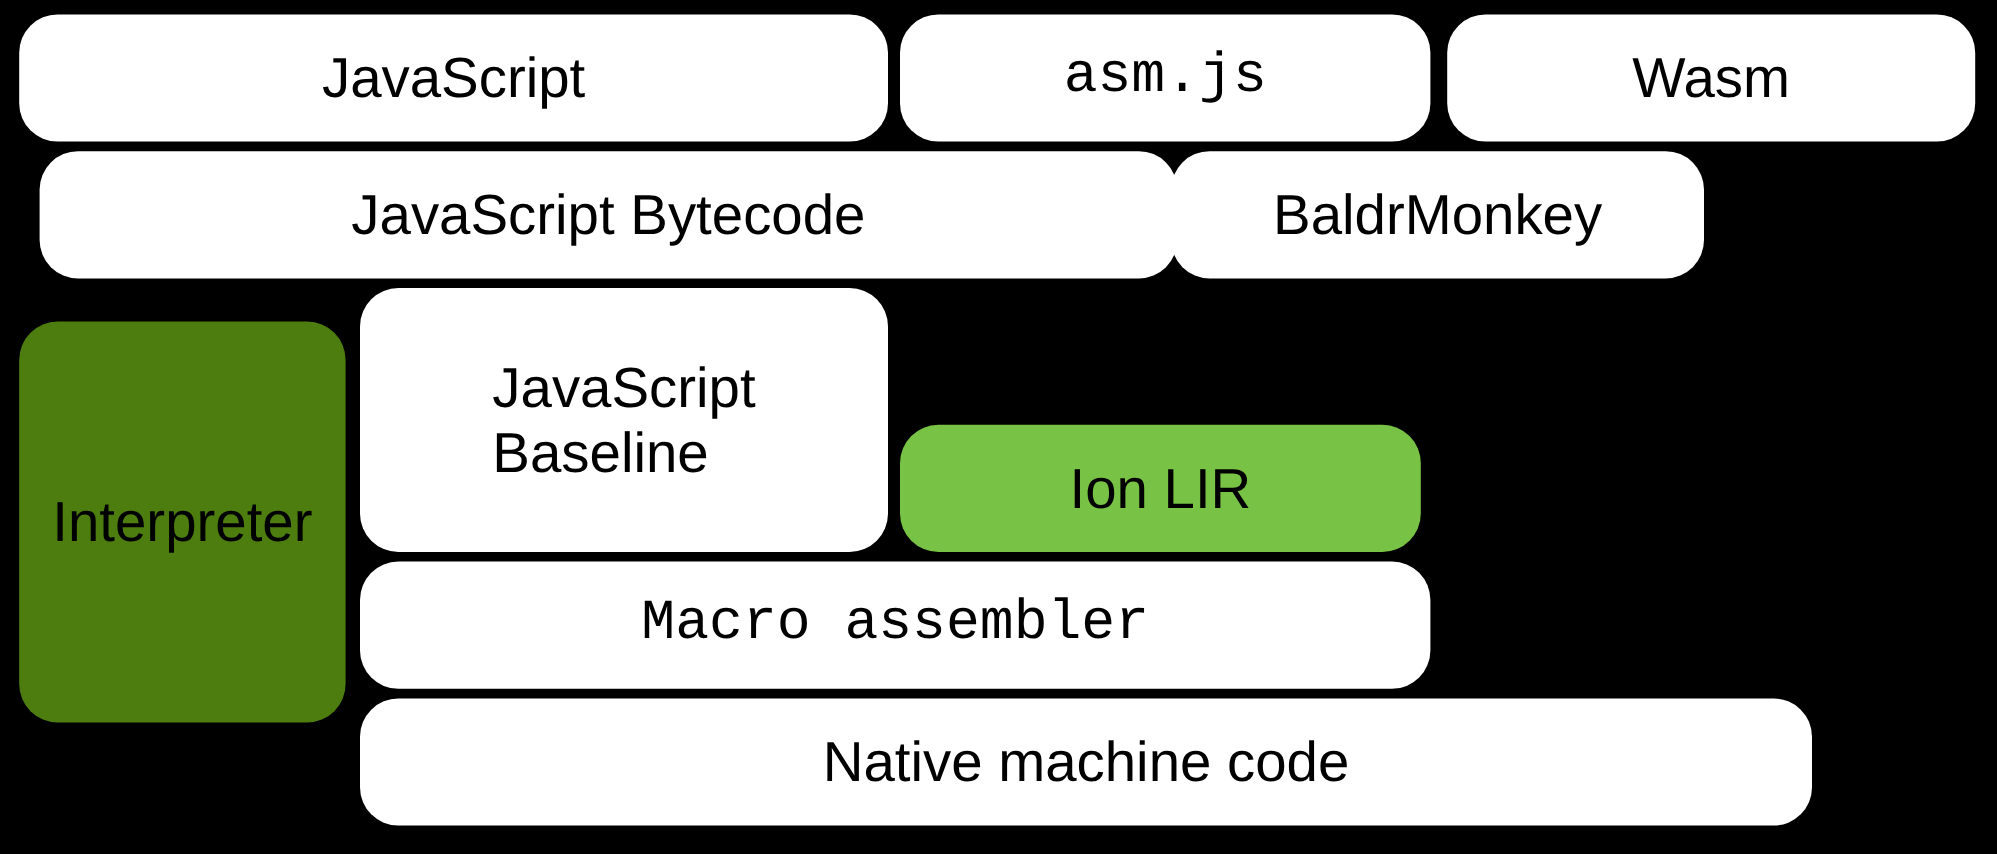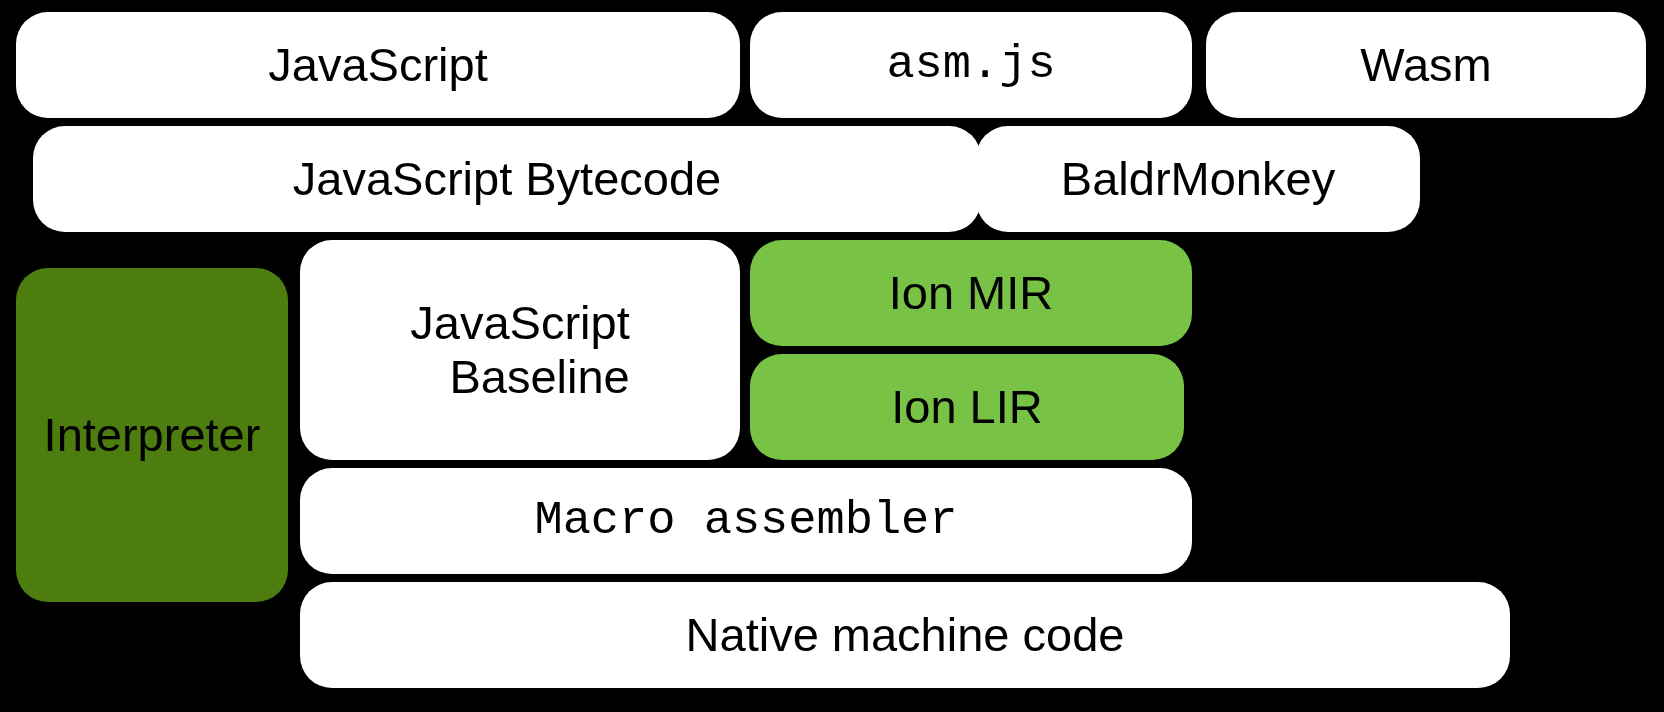--- a/index.html
+++ b/index.html
@@ -18,21 +18,21 @@
   .box {
     position: absolute;
     display: flex;
     align-items: center;
     justify-content: center;
     background: #FFFFFF;
     color: #000000;
     border-radius: 32px;
     font-size: 47px;
     line-height: 1.14;
-    text-align: right;
+    text-align: left;
     white-space: pre-line;
     box-sizing: border-box;
   }
   .box[data-color="gray"]  { background: #4d7c0f; margin-top: 28px; }
   .box[data-color="green"] { background: #78C345; }
   .box[data-color="pink"]  { background: #F67787; }
   .box[data-color="white"] { background: #FFFFFF; }
 </style>
 </head>
 <body>
@@ -47,21 +47,20 @@
 
   <div class="box" style="left:16px; top:126px; width:948px; height:106px;margin-left:17px;" data-color="white">JavaScript Bytecode</div>
 
   <div class="box" style="left:976px; top:126px; width:444px; height:106px;" data-color="white">BaldrMonkey</div>
 
   <div class="box" style="left:16px; top:240px; width:272px; height:334px;" data-color="gray">Interpreter</div>
 
   <div class="box" style="left:300px; top:240px; width:440px; height:220px;" data-color="white">JavaScript
 Baseline</div>
 
-  <div class="box" style="left:750px; top:240px; width:442px; height:106px;" data-color="green">Ion MIR</div>
 
   <div class="box" style="left:750px; top:354px; width:434px; height:106px;" data-color="green">Ion LIR</div>
 
 
   <div class="box" style="left:300px; top:468px; width:892px; height:106px;font-family:Liberation Mono, monospace;" data-color="white">Macro assembler</div>
 
   <div class="box" style="left:300px; top:582px; width:1210px; height:106px;" data-color="white">Native machine code</div>
 
 </div>
 

